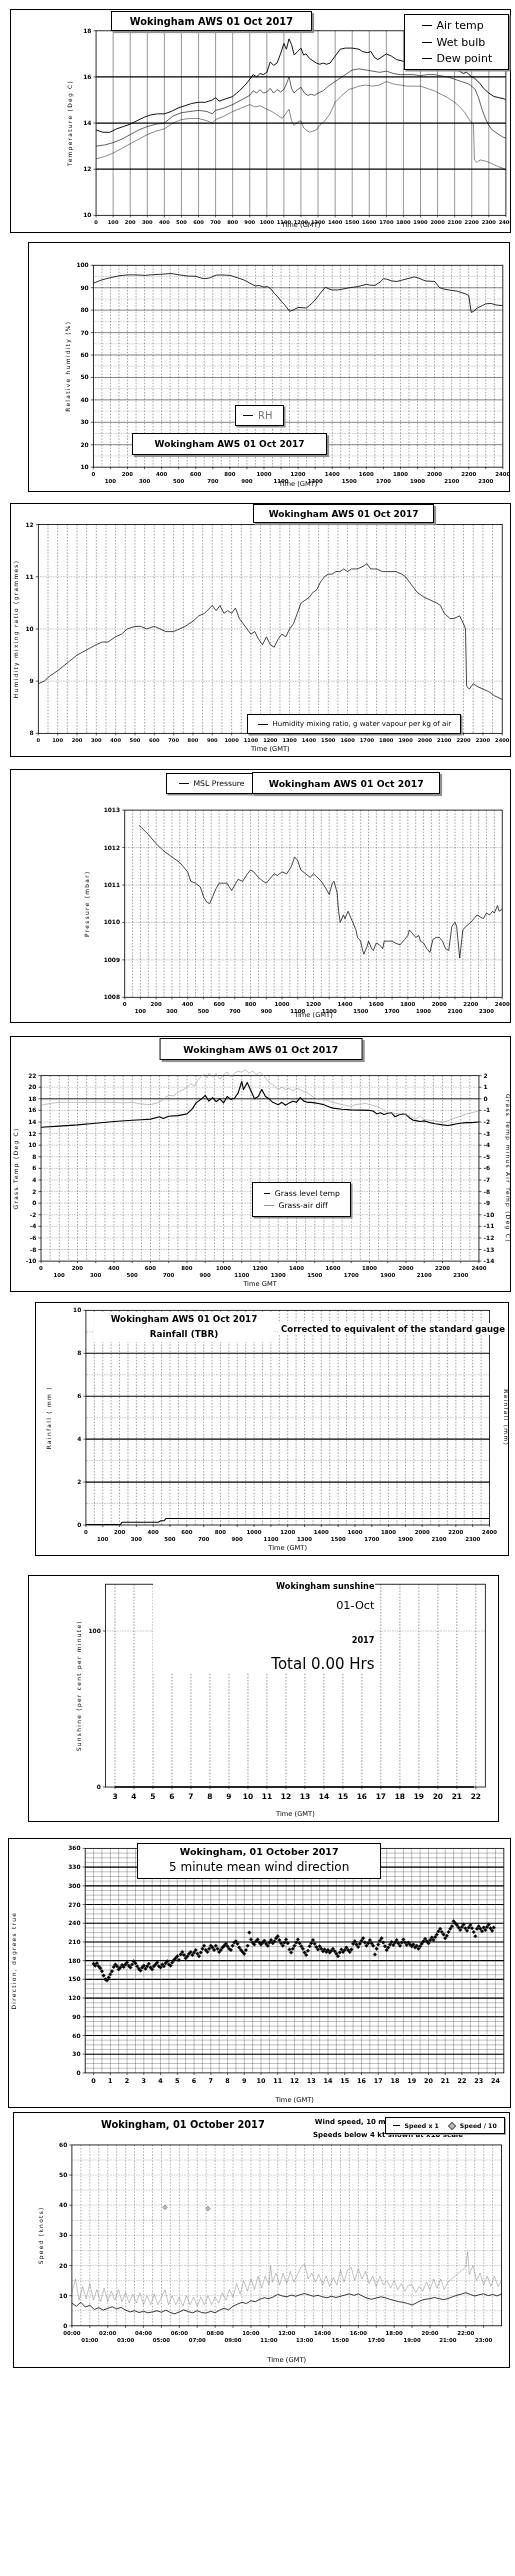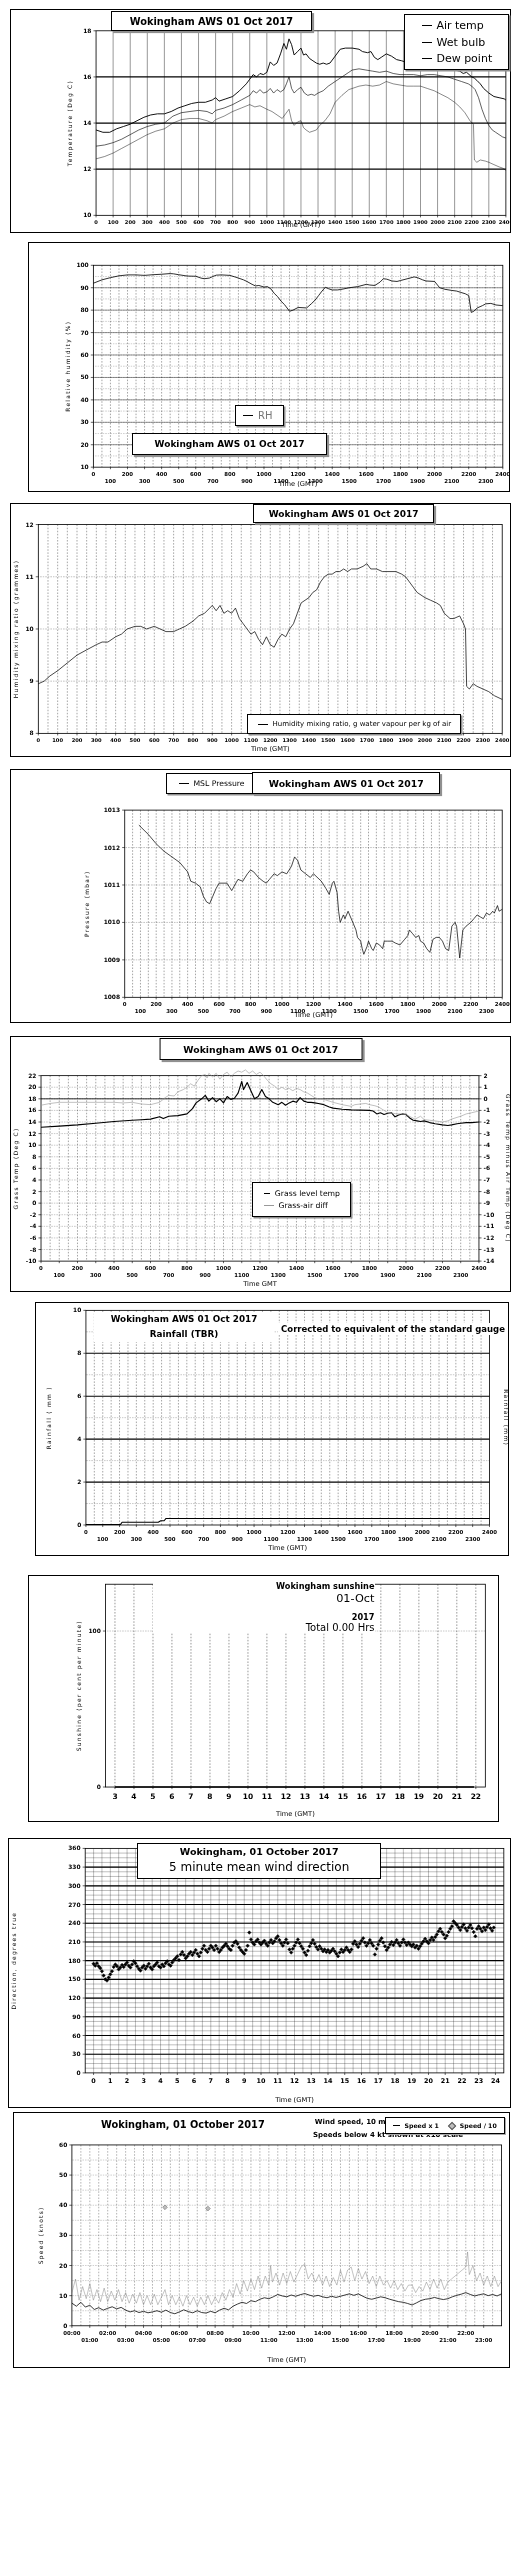--- a/index.html
+++ b/index.html
@@ -40,23 +40,23 @@
   .c5-title{left:50%;transform:translateX(-50%);top:1px;padding:4.6px 23px;font-size:9.3px;}
   .c5-legend{left:206px;top:145px;padding:3.1px 6.2px;font-size:7.7px;margin-left:35px;}
   
   #c6{left:35px;top:1302px;width:472px;height:252px;}
   .c6-titles{left:58px;top:9.3px;width:180px;font-weight:bold;font-size:8.8px;line-height:1.7;}
   .c6-note{left:242px;top:19.6px;font-weight:bold;font-size:8.5px;padding:1px 3.1px;}
   
   #c7{left:28px;top:1575px;width:469px;height:245px;}
   .c7-block{left:50%;transform:translateX(-50%);top:5.2px;width:222px;text-align:right;}
   .c7-l1{font-size:8.2px;font-weight:bold;}
-  .c7-l2{font-size:11.3px;margin-top:1px;}
-  .c7-l3{font-size:8.2px;font-weight:bold;margin-top:7px;}
-  .c7-l4{font-size:10px;margin-top:0;}
+  .c7-l2{font-size:11.3px;margin-top:8px;}
+  .c7-l3{font-size:8.2px;font-weight:bold;margin-top:23px;}
+  .c7-l4{font-size:15px;margin-top:10px;}
   
   #c8{left:7.7px;top:1838px;width:501px;height:268px;}
   .c8-title{left:50%;transform:translateX(-50%);top:4.1px;width:242px;border:0.6px solid #000;
             box-shadow:none;padding:2.1px 0 4.1px 0;}
   .c8-t1{font-size:9.5px;font-weight:bold;}
   .c8-t2{font-size:12px;font-weight:normal;margin-top:3.1px;}
   
   #c9{left:13px;top:2112px;width:495px;height:254px;}
   .c9-title{left:87px;top:6.2px;font-size:9.8px;font-weight:bold;}
   .c9-notes{left:289px;top:3.1px;width:170px;font-size:7px;font-weight:bold;line-height:1.8;}

